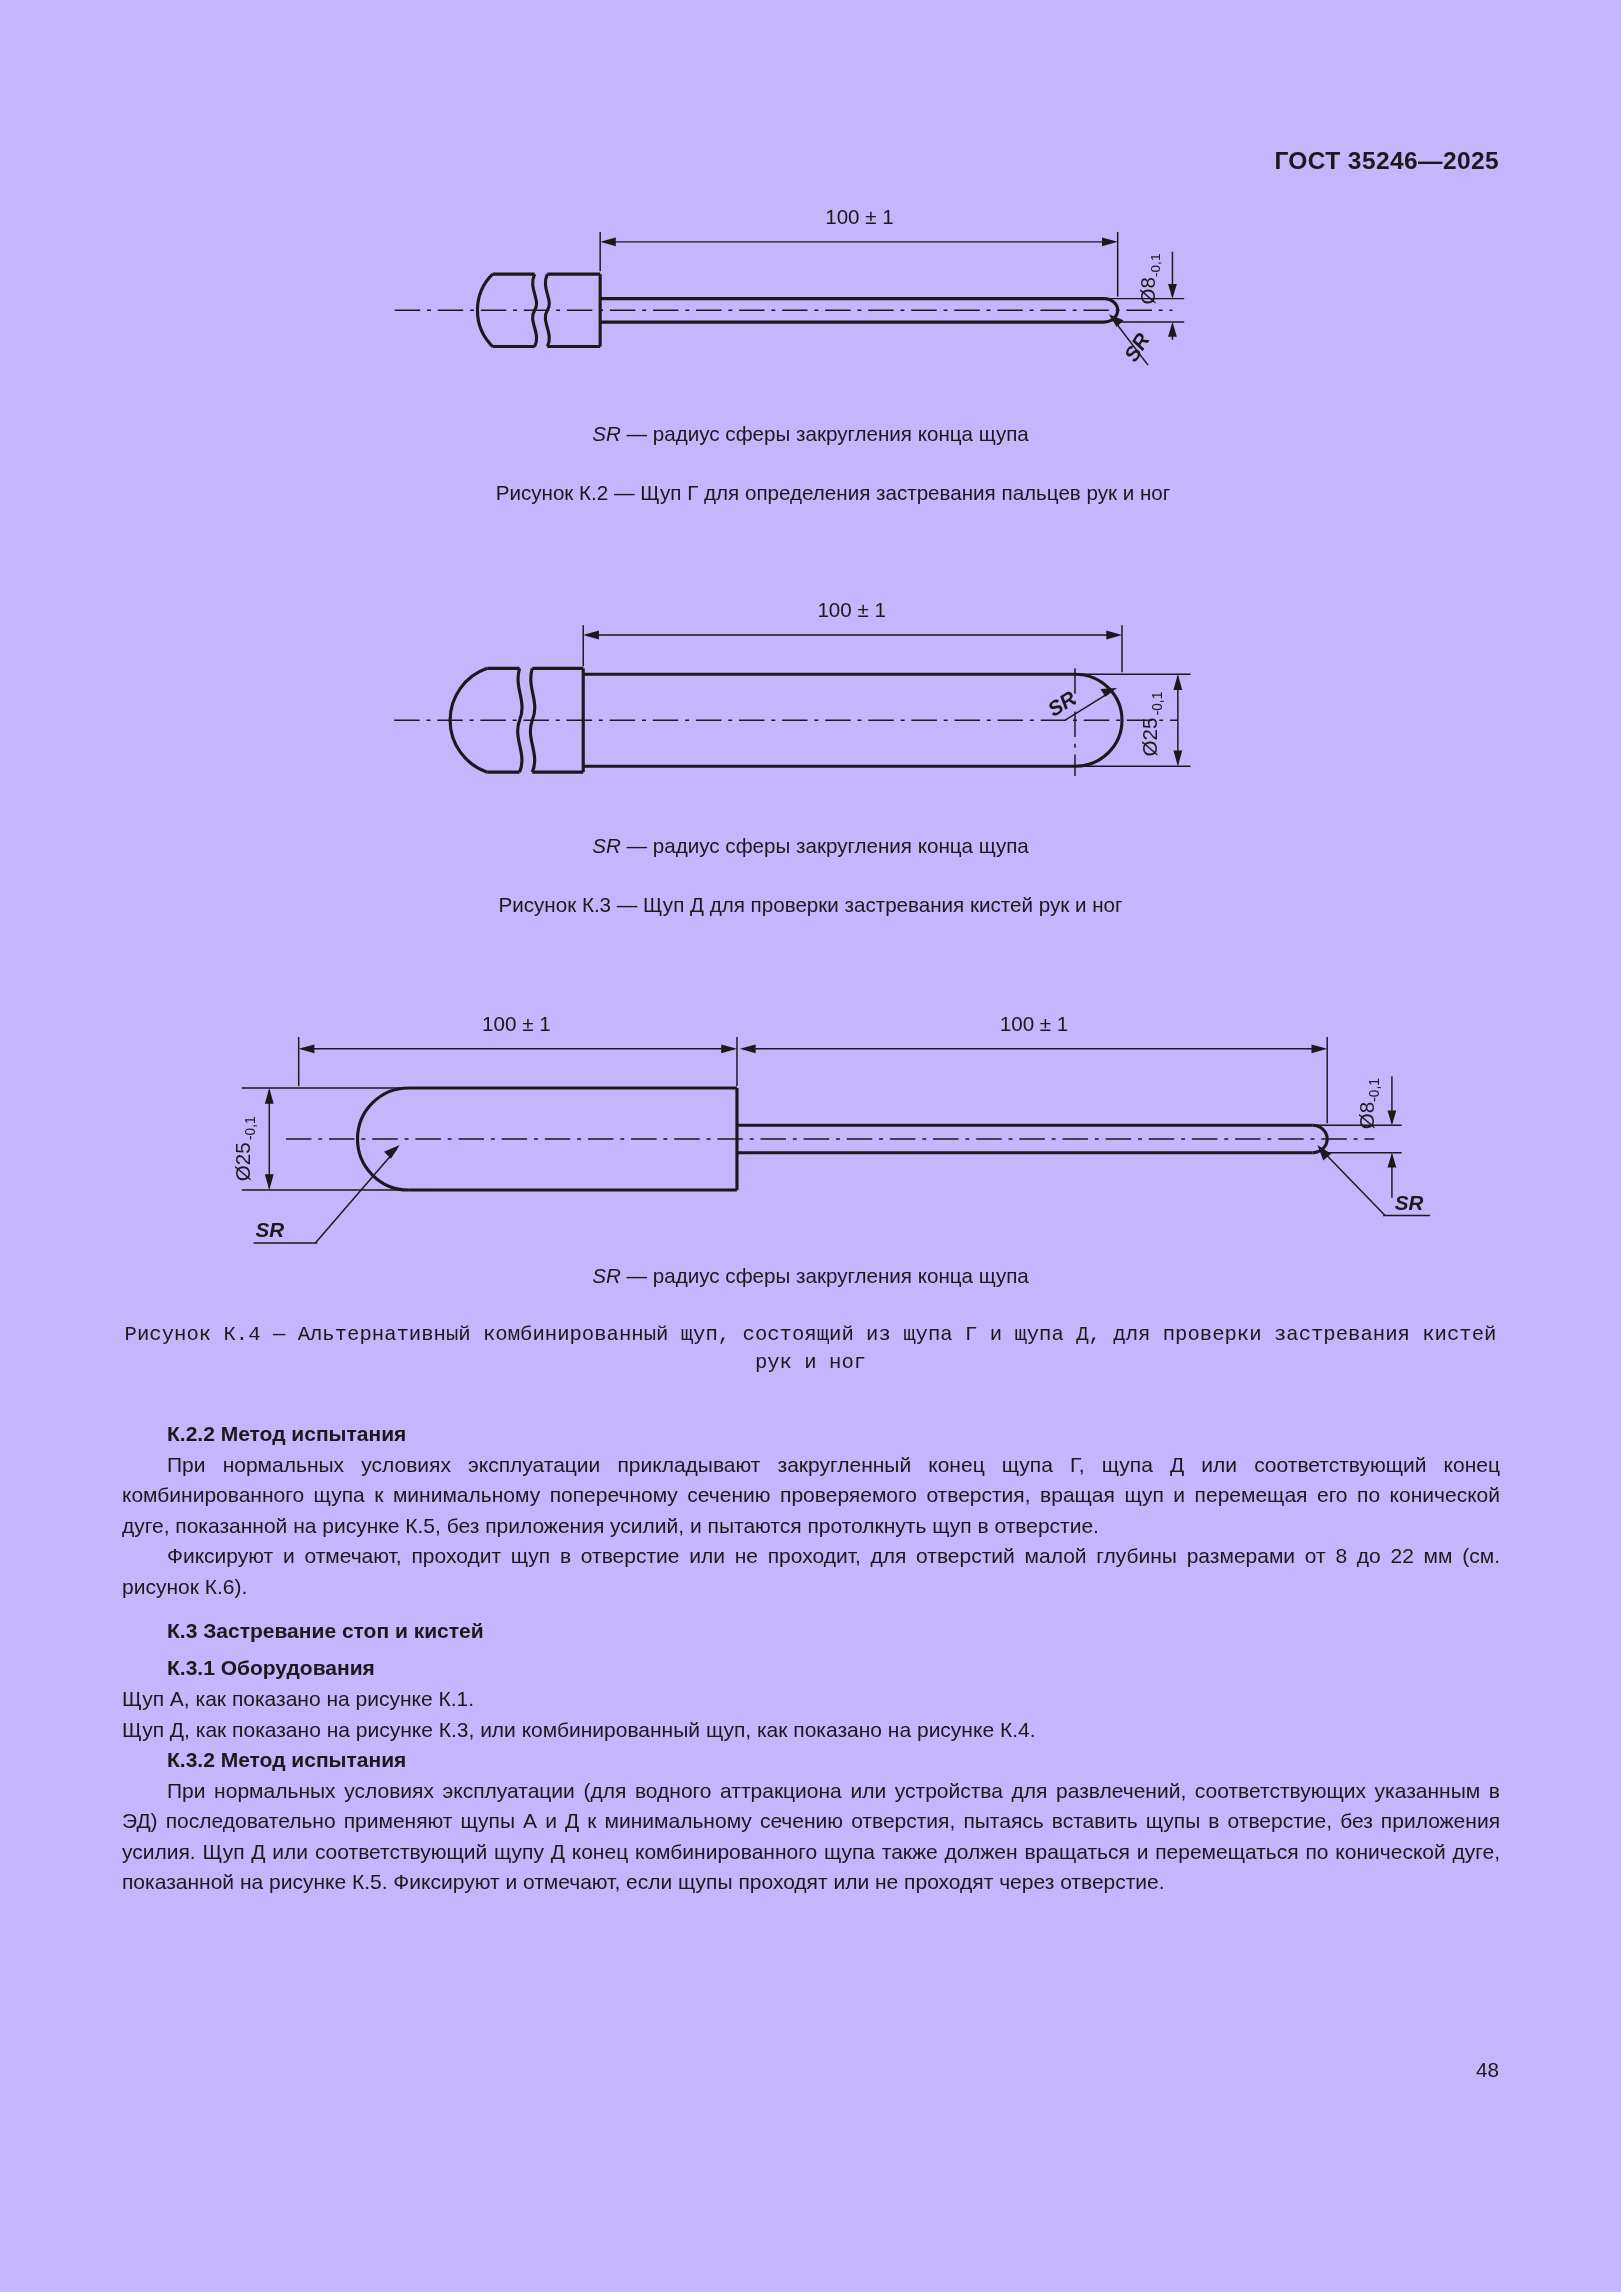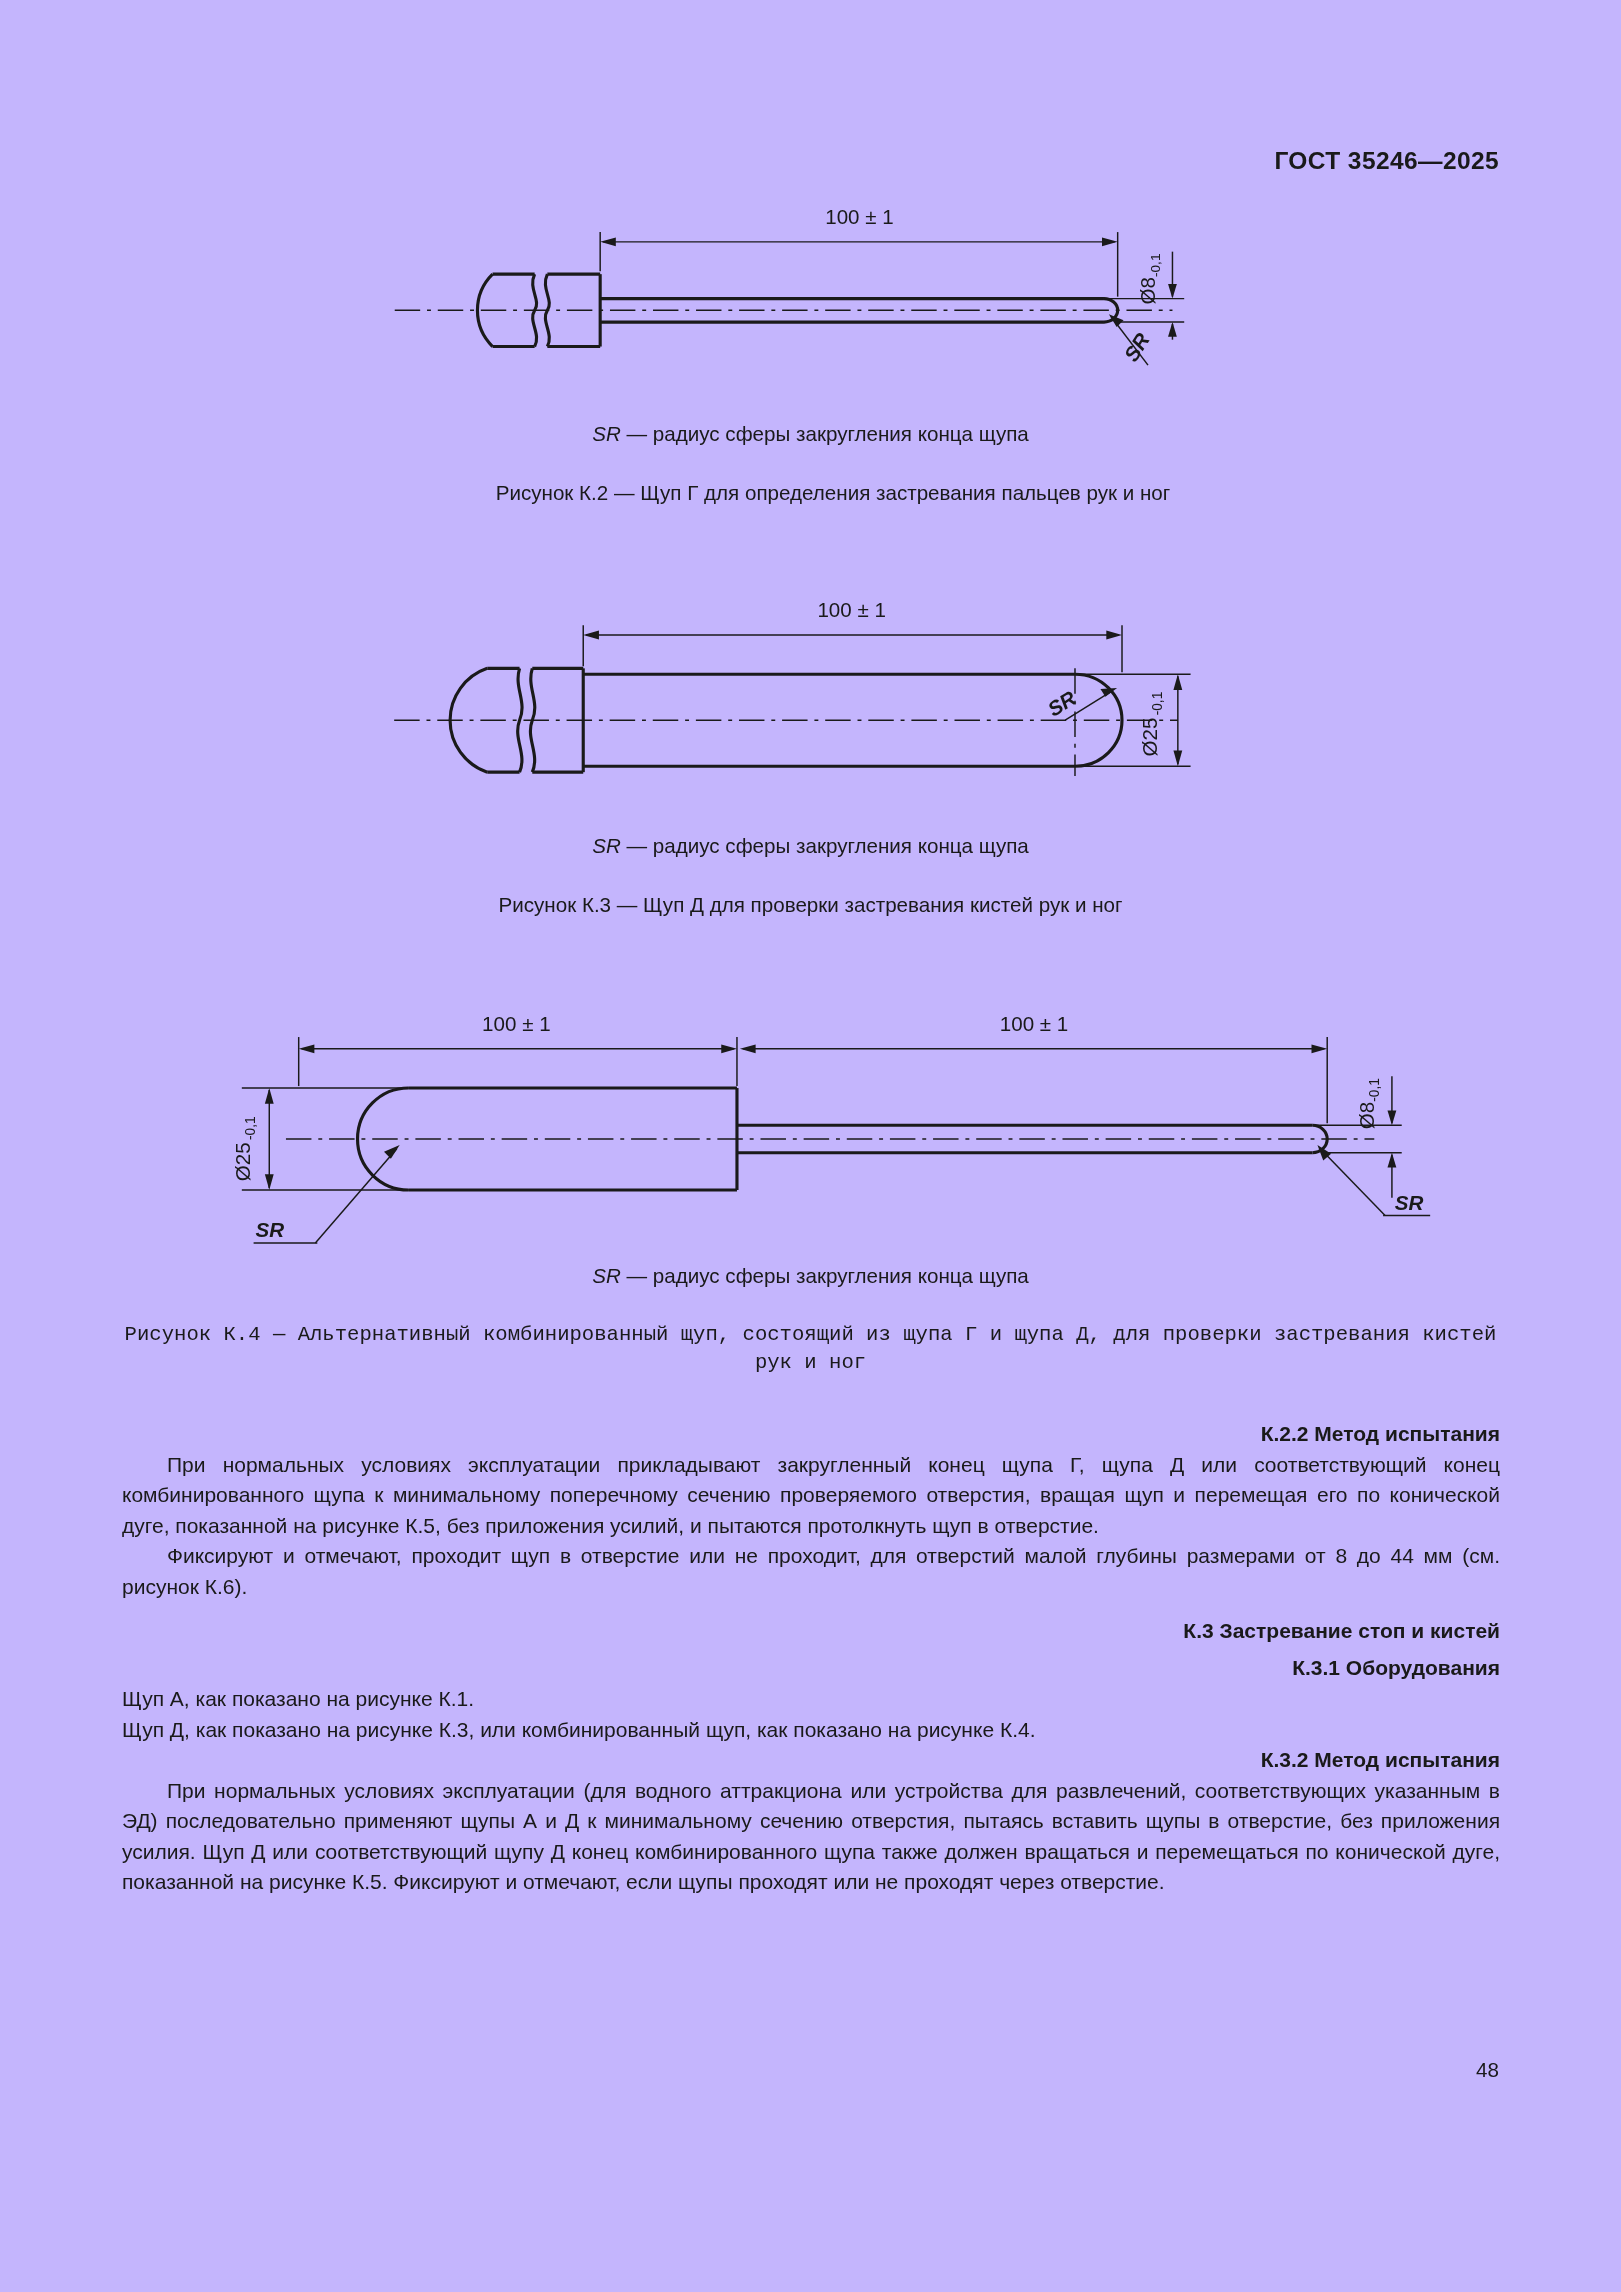--- a/index.html
+++ b/index.html
@@ -60,21 +60,21 @@
     margin: 0;
     text-align: justify;
     text-justify: inter-word;
   }
   .body-text p.indent { text-indent: 45px; }
   .body-text h4 {
     margin: 0;
     font-size: 21px;
     font-weight: bold;
     text-indent: 45px;
-    text-align: right;
+    text-align: left;
   }
   .gap-sm { height: 6.9px; }
   .gap-md { height: 13.7px; }
 
   
   .page-number {
     position: absolute;
     right: 122px;
     top: 2058px;
     font-size: 20.6px;
@@ -257,21 +257,21 @@
     <div class="legend" style="margin-top:13.7px;">
       <span class="sr">SR</span><span> — радиус сферы закругления конца щупа</span>
     </div>
     <div class="fig-caption wrap" style="margin-top:33px;font-family:Liberation Mono, monospace;">Рисунок К.4 — Альтернативный комбинированный щуп, состоящий из щупа Г и щупа Д, для проверки застревания кистей рук и ног</div>
   </div>
 
   <div class="body-text" style="top:1419px;">
 
     <h4>К.2.2 Метод испытания</h4>
     <p class="indent">При нормальных условиях эксплуатации прикладывают закругленный конец щупа Г, щупа Д или соответствующий конец комбинированного щупа к минимальному поперечному сечению проверяемого отверстия, вращая щуп и перемещая его по конической дуге, показанной на рисунке К.5, без приложения усилий, и пытаются протолкнуть щуп в отверстие.</p>
-    <p class="indent">Фиксируют и отмечают, проходит щуп в отверстие или не проходит, для отверстий малой глубины размерами от 8 до 44 мм (см. рисунок К.6).</p>
+    <p class="indent">Фиксируют и отмечают, проходит щуп в отверстие или не проходит, для отверстий малой глубины размерами от 8 до 22 мм (см. рисунок К.6).</p>
 
     <div class="gap-md"></div>
 
     <h4>К.3 Застревание стоп и кистей</h4>
 
     <div class="gap-sm"></div>
 
     <h4>К.3.1 Оборудования</h4>
     <p>Щуп А, как показано на рисунке К.1.</p>
     <p>Щуп Д, как показано на рисунке К.3, или комбинированный щуп, как показано на рисунке К.4.</p>

